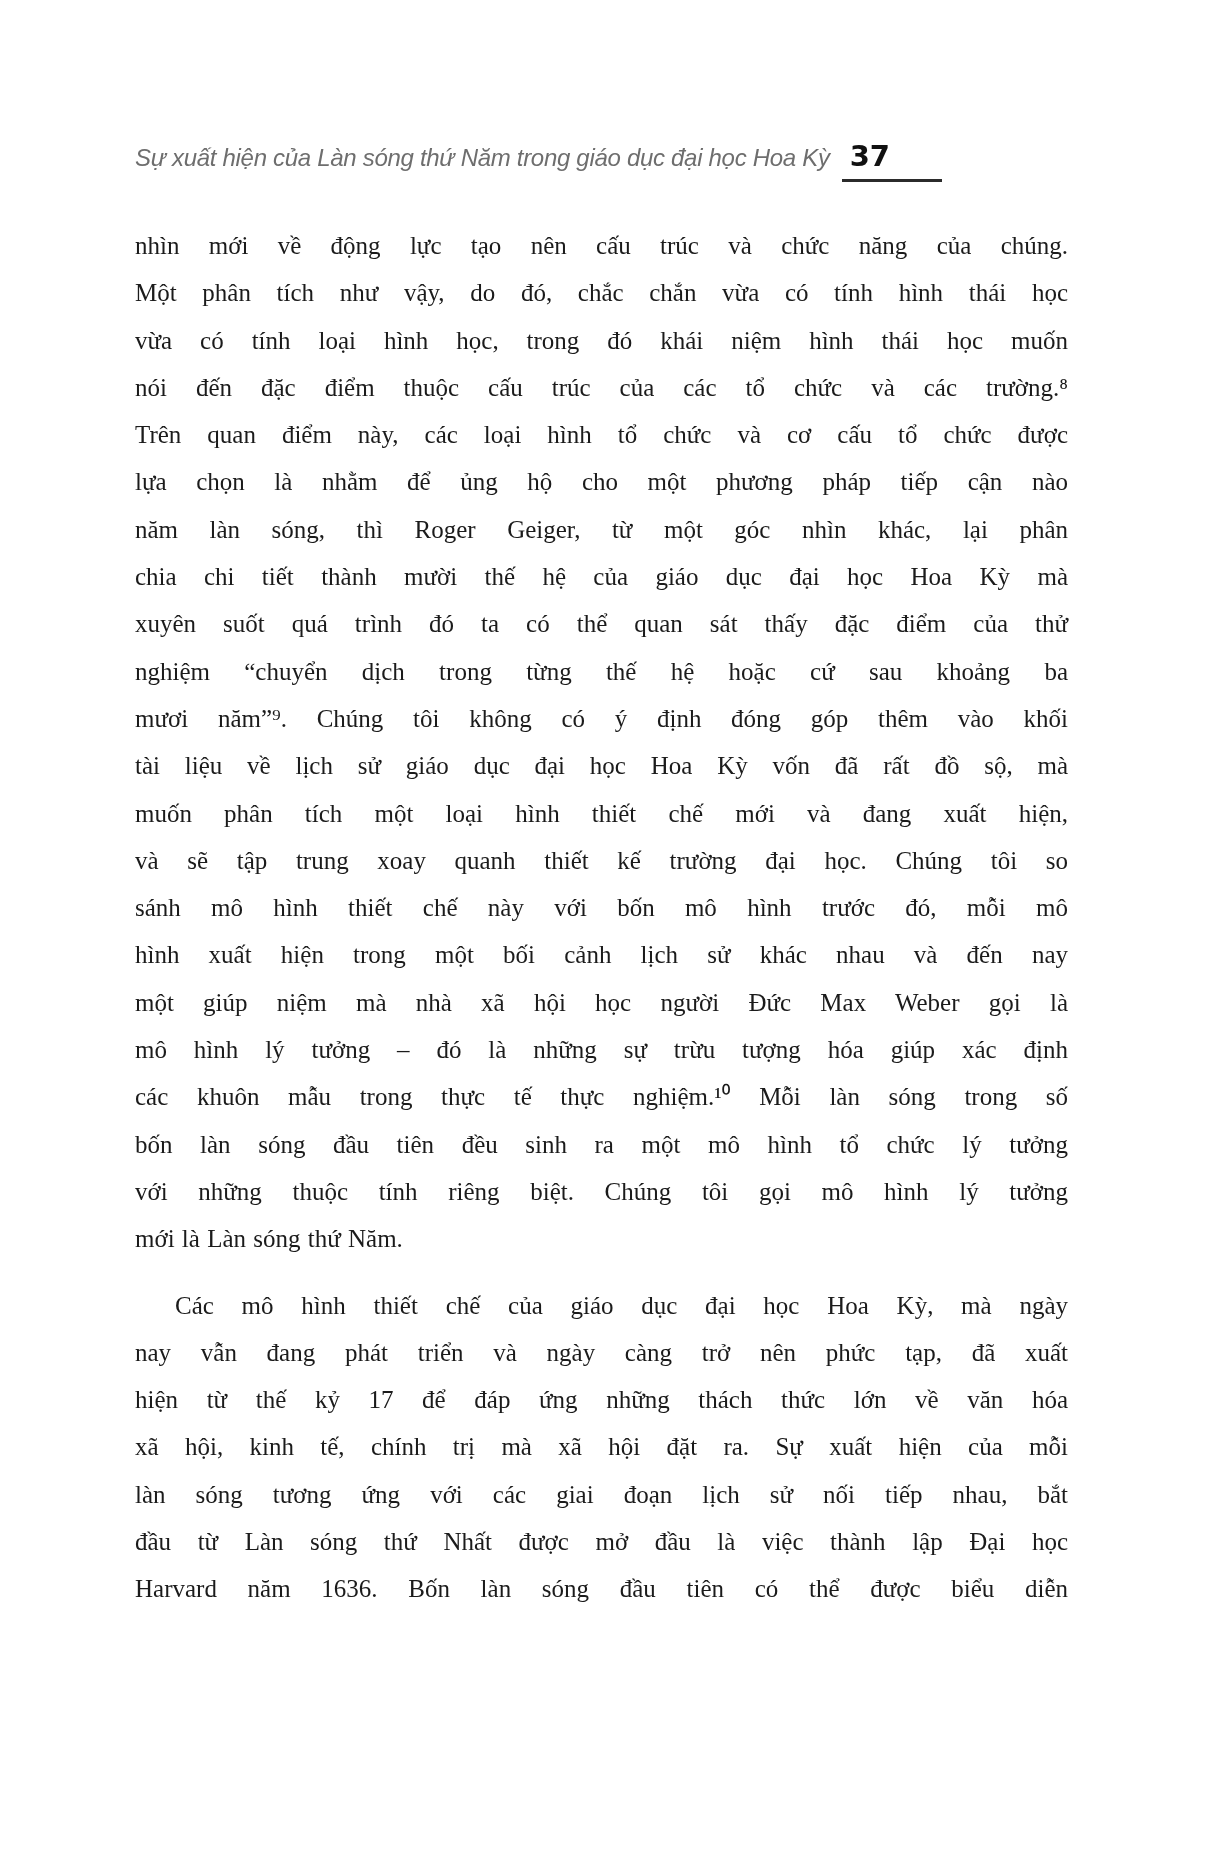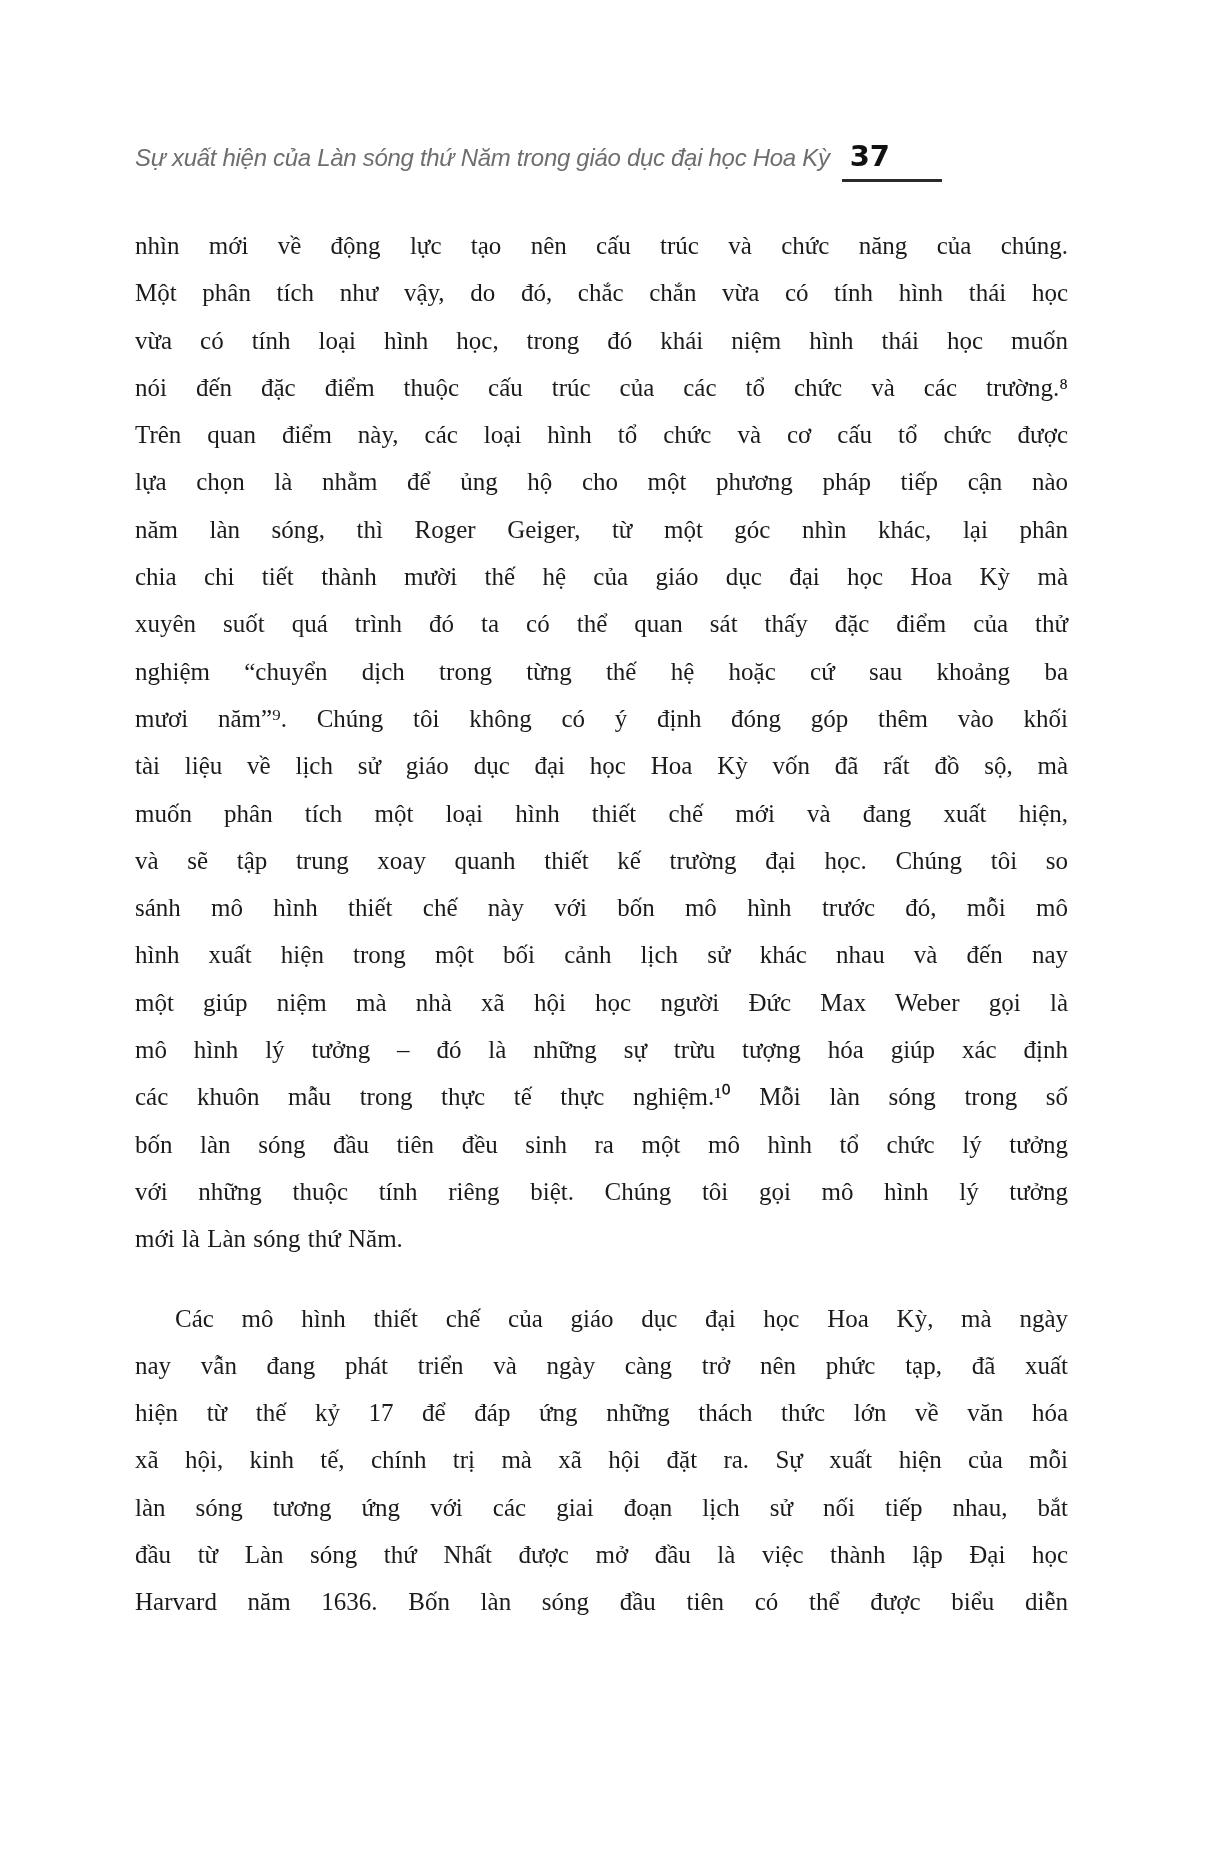--- a/index.html
+++ b/index.html
@@ -60,21 +60,21 @@
     word-spacing: 1px;
   }
   .para .line.last {
     text-align-last: left;
     -moz-text-align-last: left;
   }
   .para .line.indent {
     padding-left: 40px;
   }
   .para + .para {
-    margin-top: 32px;
+    margin-top: 19px;
   }
 </style>
 </head>
 <body>
 
 <div class="page">
 
   <div class="header">
     <span class="running-title">Sự xuất hiện của Làn sóng thứ Năm trong giáo dục đại học Hoa Kỳ</span>
     <span class="pagenum-wrap">

